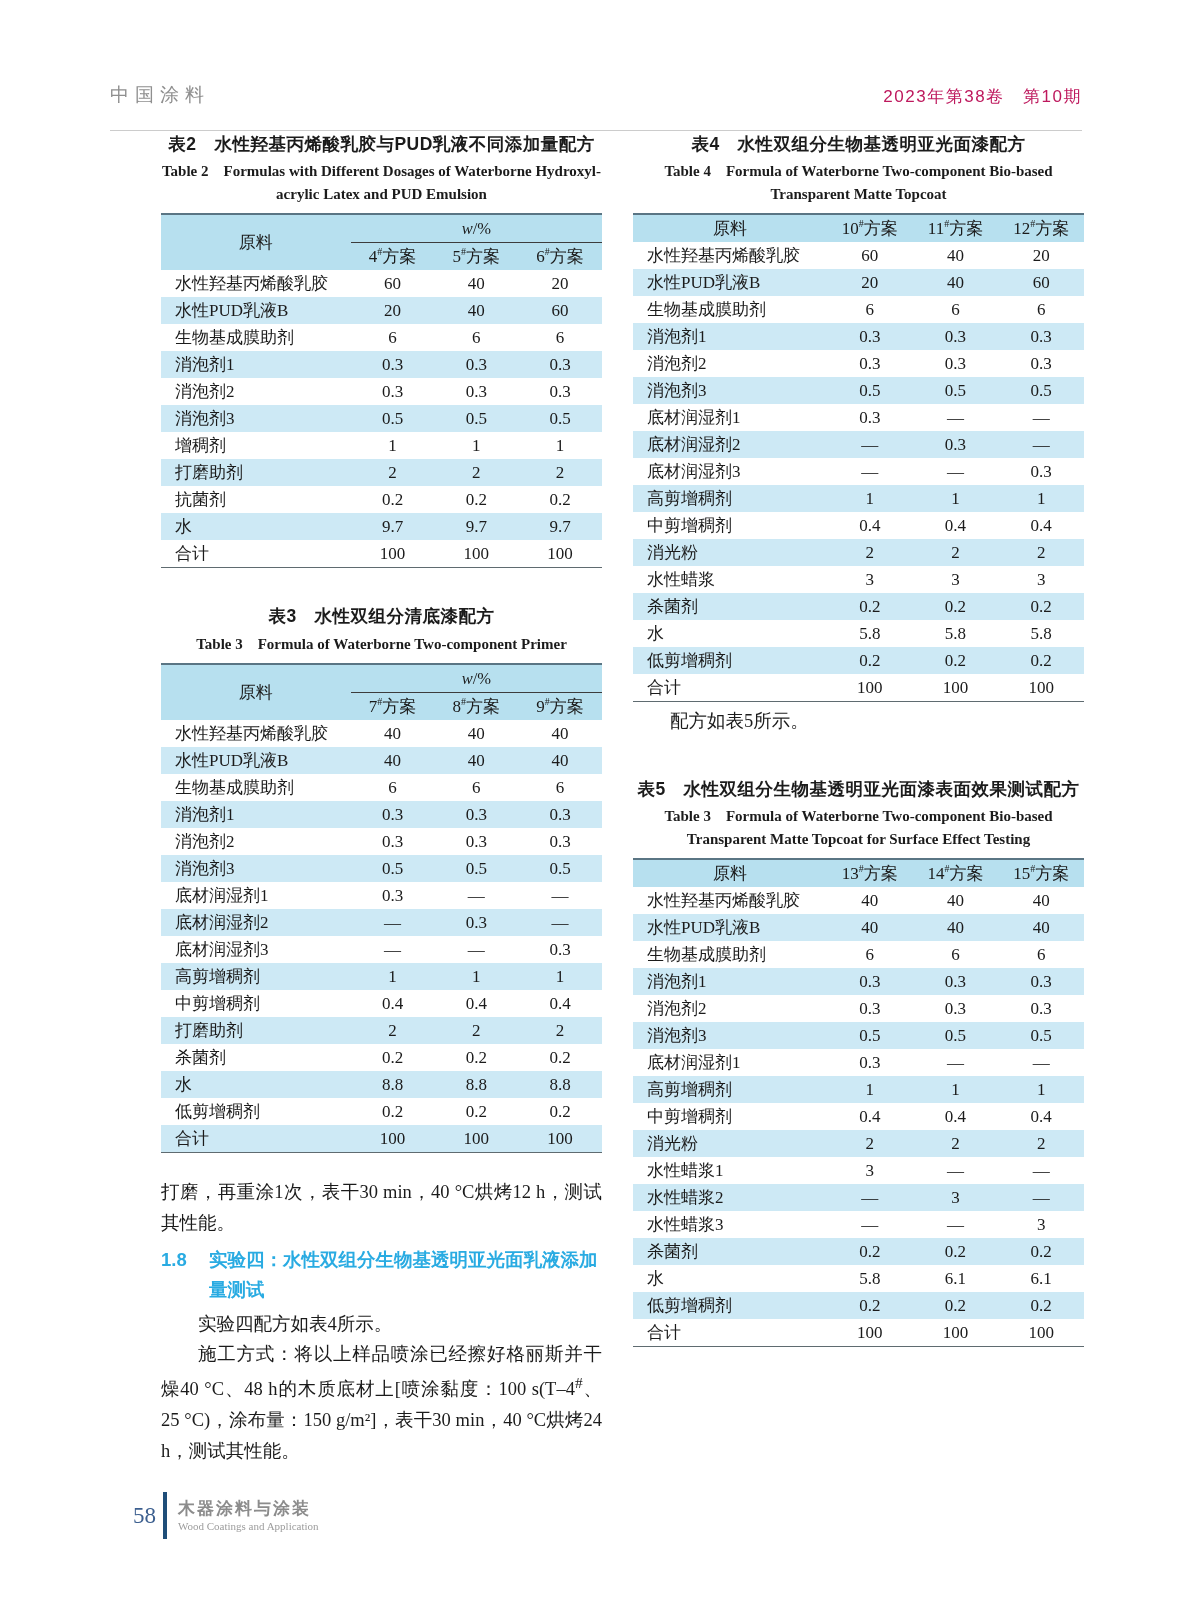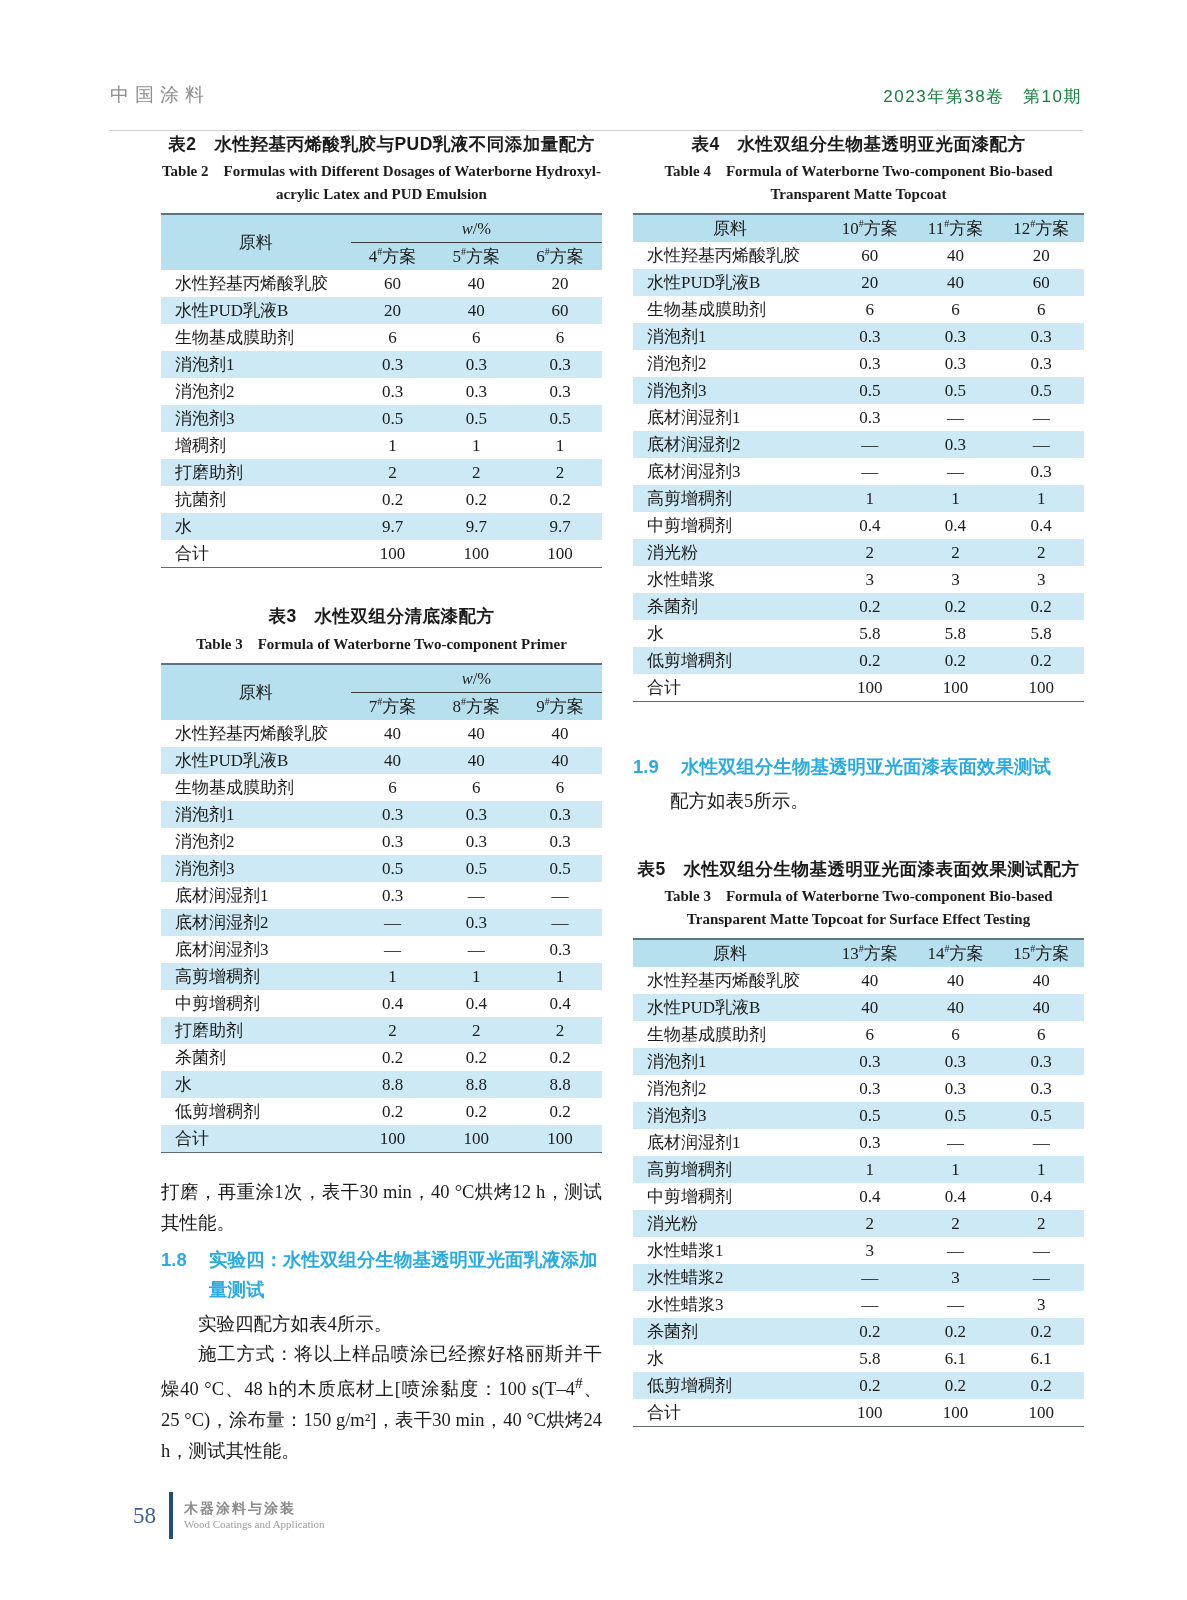--- a/index.html
+++ b/index.html
@@ -11,21 +11,21 @@
   
   .page-header{
     position:absolute;left:110px;right:105px;top:82px;
     display:flex;justify-content:space-between;align-items:flex-end;
     border-bottom:1px solid #cccccc;padding-bottom:22px;
   }
   .journal-name{
     font-family:"Liberation Sans","DejaVu Sans",sans-serif;
     color:#8f8f8f;font-size:19px;letter-spacing:6px;
   }
-  .issue-info{color:#15803d;font-size:17px;letter-spacing:1.5px;
+  .issue-info{color:#be185d;font-size:17px;letter-spacing:1.5px;
     font-family:"Liberation Sans","DejaVu Sans",sans-serif;}
   
   .col{position:absolute;top:132px;margin-left:36px;}
   .col-left{left:125px;width:441px;}
   .col-right{left:597px;width:451px;}
   
   .cap-zh{
     text-align:center;font-family:"Liberation Sans","DejaVu Sans",sans-serif;
     font-weight:bold;font-size:17.5px;letter-spacing:.5px;margin:0 0 3px 0;line-height:1.45;
   }
@@ -61,25 +61,25 @@
   .mt-para{margin-top:24px;}
   .mt-sec{margin-top:6px;}
   .mt-small{margin-top:4px;}
   .mt-sec19{margin-top:50px;}
   .mt-cap5{margin-top:40px;}
   
   .page-footer{
     position:absolute;left:133px;top:1492px;
     display:flex;align-items:center;
   }
-  .page-num{font-size:23px;color:#3C5F8F;margin-right:13px;font-family:"Liberation Serif",serif;}
+  .page-num{font-size:23px;color:#3C5F8F;margin-right:7px;font-family:"Liberation Serif",serif;}
   .footer-bar{width:4px;height:47px;background:#1F4E79;margin-right:11px;}
   .footer-zh{
     font-family:"Liberation Sans","DejaVu Sans",sans-serif;font-weight:bold;
-    color:#8c8c8c;font-size:14px;letter-spacing:2px;line-height:1.25;
+    color:#8c8c8c;font-size:17px;letter-spacing:2px;line-height:1.25;
   }
   .footer-en{color:#9c9c9c;font-size:11px;line-height:1.3;}
 </style>
 </head>
 <body>
 
 <div class="page-header">
   <span class="journal-name">中国涂料</span>
   <span class="issue-info">2023年第38卷　第10期</span>
 </div>
@@ -425,24 +425,20 @@
         </tr>
         <tr>
           <td class="name">合计</td>
           <td>100</td>
           <td>100</td>
           <td>100</td>
         </tr>
       </tbody>
     </table>
 
-  <div class="sec mt-sec19">
-    <span class="sec-num">1.9</span>
-    <span>水性双组分生物基透明亚光面漆表面效果测试</span>
-  </div>
 
   <p class="para indent mt-small">配方如表5所示。</p>
 
   <div class="cap-zh mt-cap5">表5　水性双组分生物基透明亚光面漆表面效果测试配方</div>
   <div class="cap-en">Table 3　Formula of Waterborne Two-component Bio-based Transparent Matte Topcoat for Surface Effect Testing</div>
   <table class="formula">
       <colgroup>
         <col style="width: 43%;">
         <col style="width: 19%;">
         <col style="width: 19%;">

